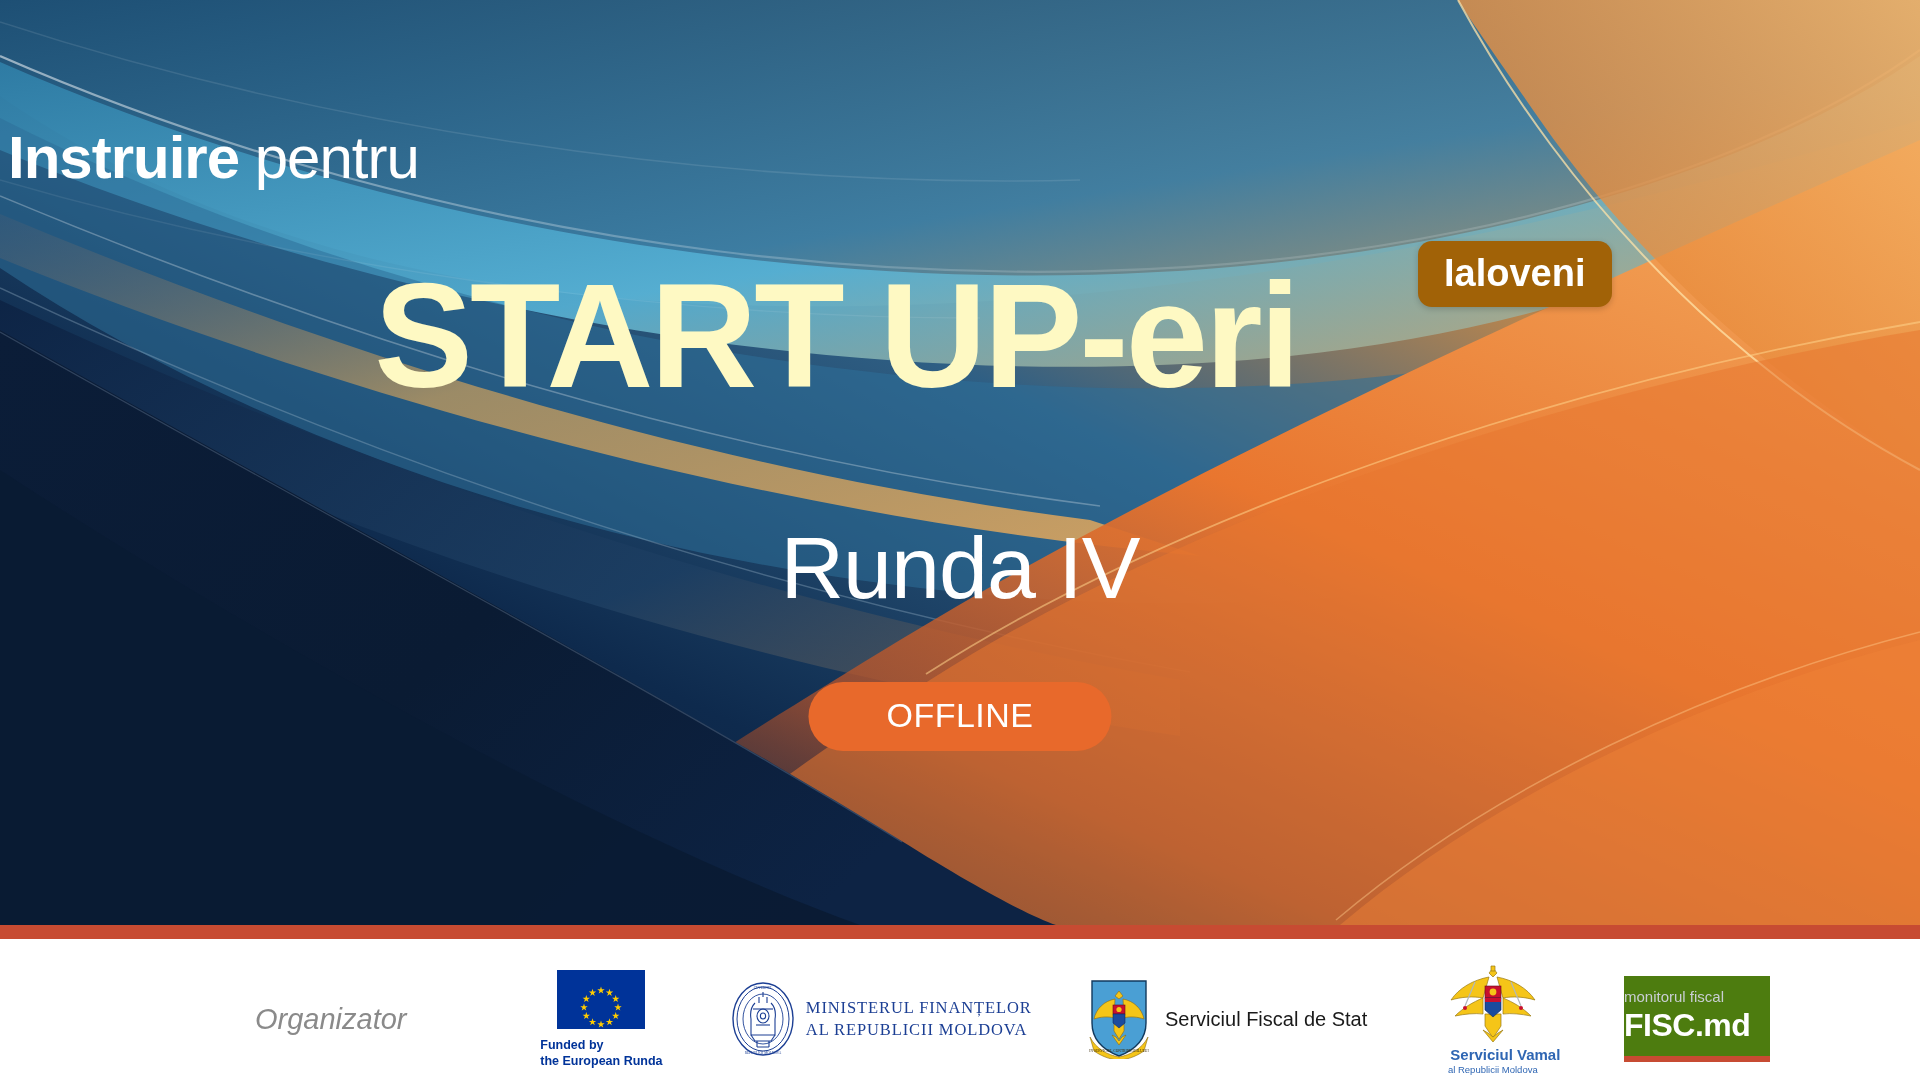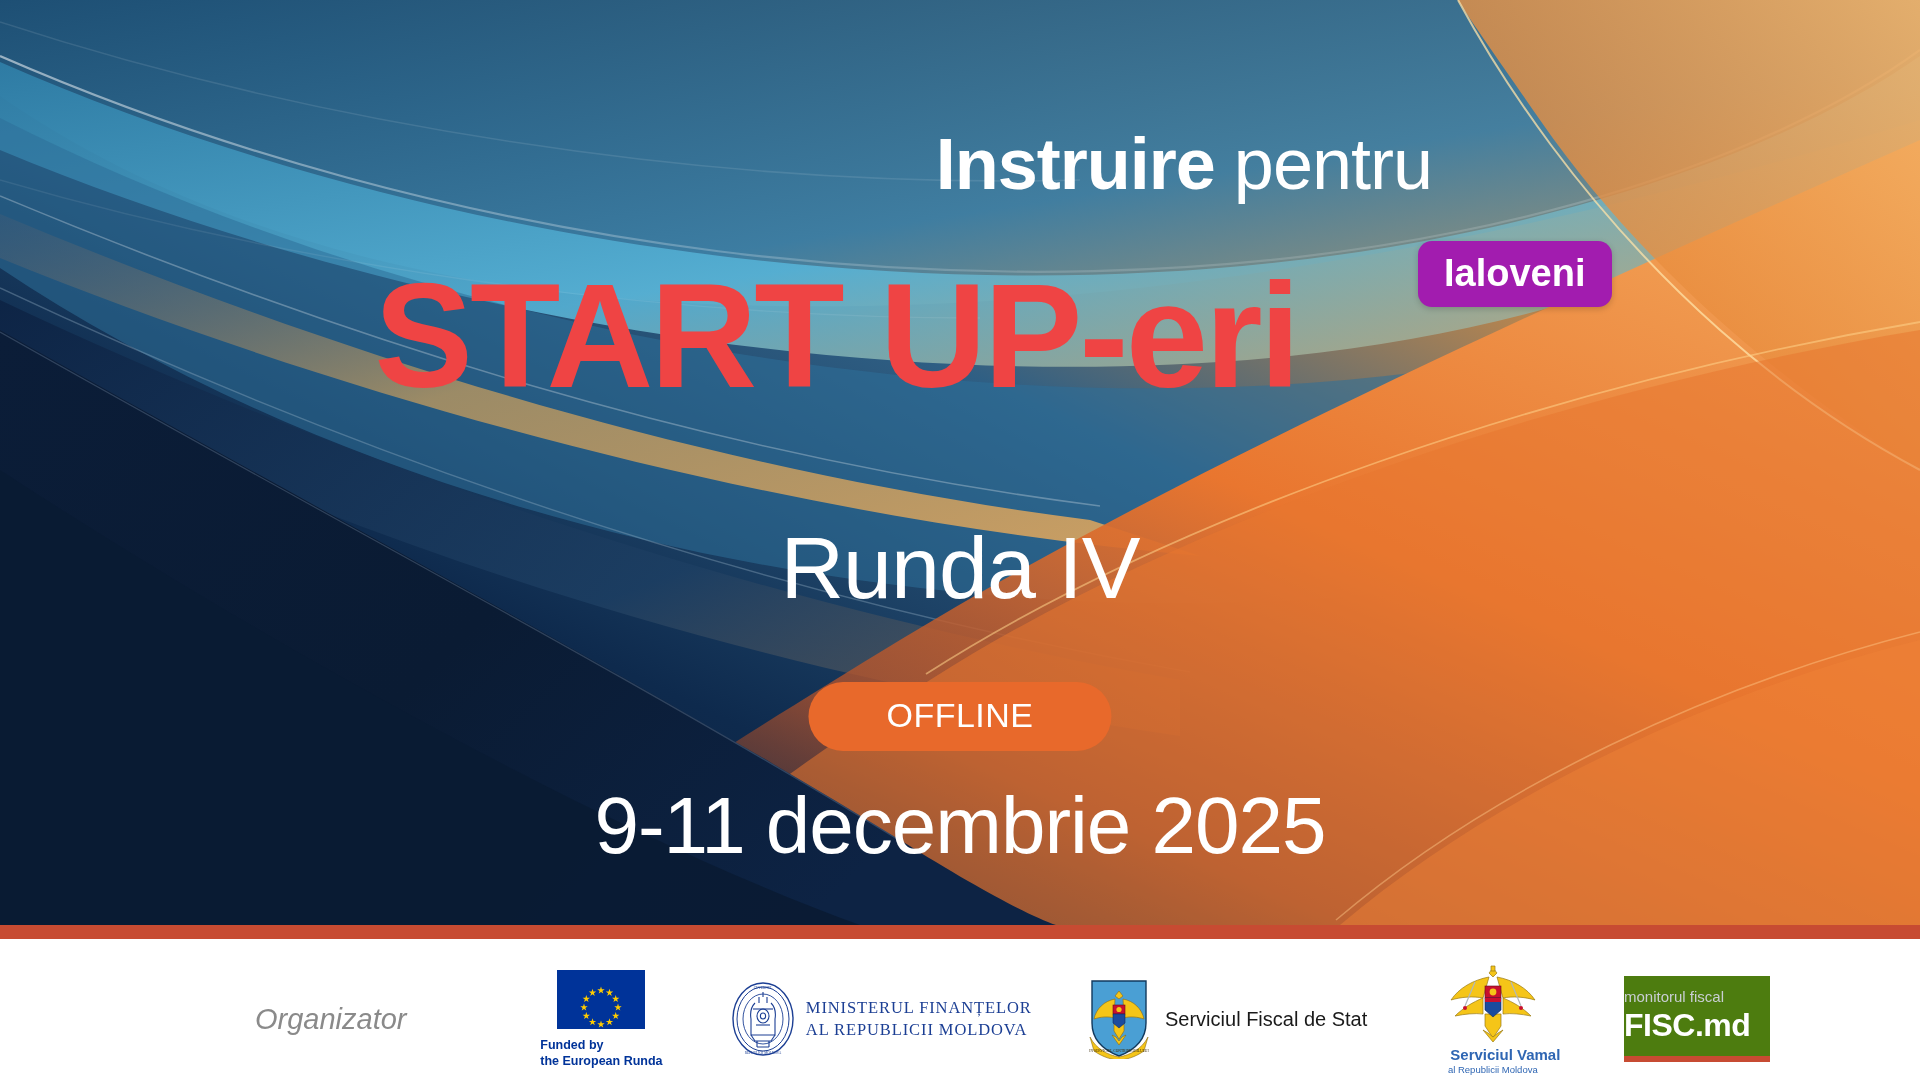--- a/index.html
+++ b/index.html
@@ -11,41 +11,41 @@
   .stage{position:relative;width:1920px;height:1080px;overflow:hidden;}
 
   
   .bg{position:absolute;inset:0 0 155px 0;overflow:hidden;background:#0c1f3e;}
   .bg svg{position:absolute;inset:0;width:100%;height:100%;display:block;}
 
   
   .hero{position:absolute;left:0;top:0;width:1920px;height:925px;}
 
   .line1{
-    position:absolute;left:0;top:128;width:1432px;
-    text-align:right;white-space:nowrap;
-    color:#ffffff;font-size:72px;line-height:1;
+    position:absolute;left:8px;top:128;width:1432px;
+    white-space:nowrap;
+    color:#ffffff;font-size:60px;line-height:1;
     letter-spacing:-1px;
   }
   .line1 .b{font-weight:700;}
   .line1 .l{font-weight:300;}
 
   .badge{
     position:absolute;left:1418px;top:241px;
-    background:#a21caf;color:#fff;
+    background:#a16207;color:#fff;
     font-size:38px;font-weight:700;line-height:1;
     padding:13px 26px 15px 26px;border-radius:14px;
     white-space:nowrap;
     box-shadow:0 2px 6px rgba(0,0,0,.18);
   }
 
   .line2{
     position:absolute;left:0;top:262px;width:1672px;
     text-align:center;white-space:nowrap;
-    color:#ef4444;font-weight:700;font-size:148px;line-height:1.0;
+    color:#fef9c3;font-weight:700;font-size:148px;line-height:1.0;
     letter-spacing:-3px;
   }
 
   .line3{
     position:absolute;left:0;top:498px;width:1920px;
     text-align:center;white-space:nowrap;
     color:#ffffff;font-weight:400;font-size:88px;line-height:1;
     letter-spacing:-1px;
     margin-top:26px;
   }
@@ -228,21 +228,20 @@
     </div>
 
     <div class="badge">Ialoveni</div>
 
     <div class="line2">START UP-eri</div>
 
     <div class="line3">Runda IV</div>
 
     <div class="pill">OFFLINE</div>
 
-    <div class="date">9-11 decembrie 2025</div>
   </div>
 
   <div class="rule"></div>
 
   <div class="footer">
     <div class="footer-inner">
 
       <div class="organizator">Organizator</div>
 
       <div class="sp1"></div>

